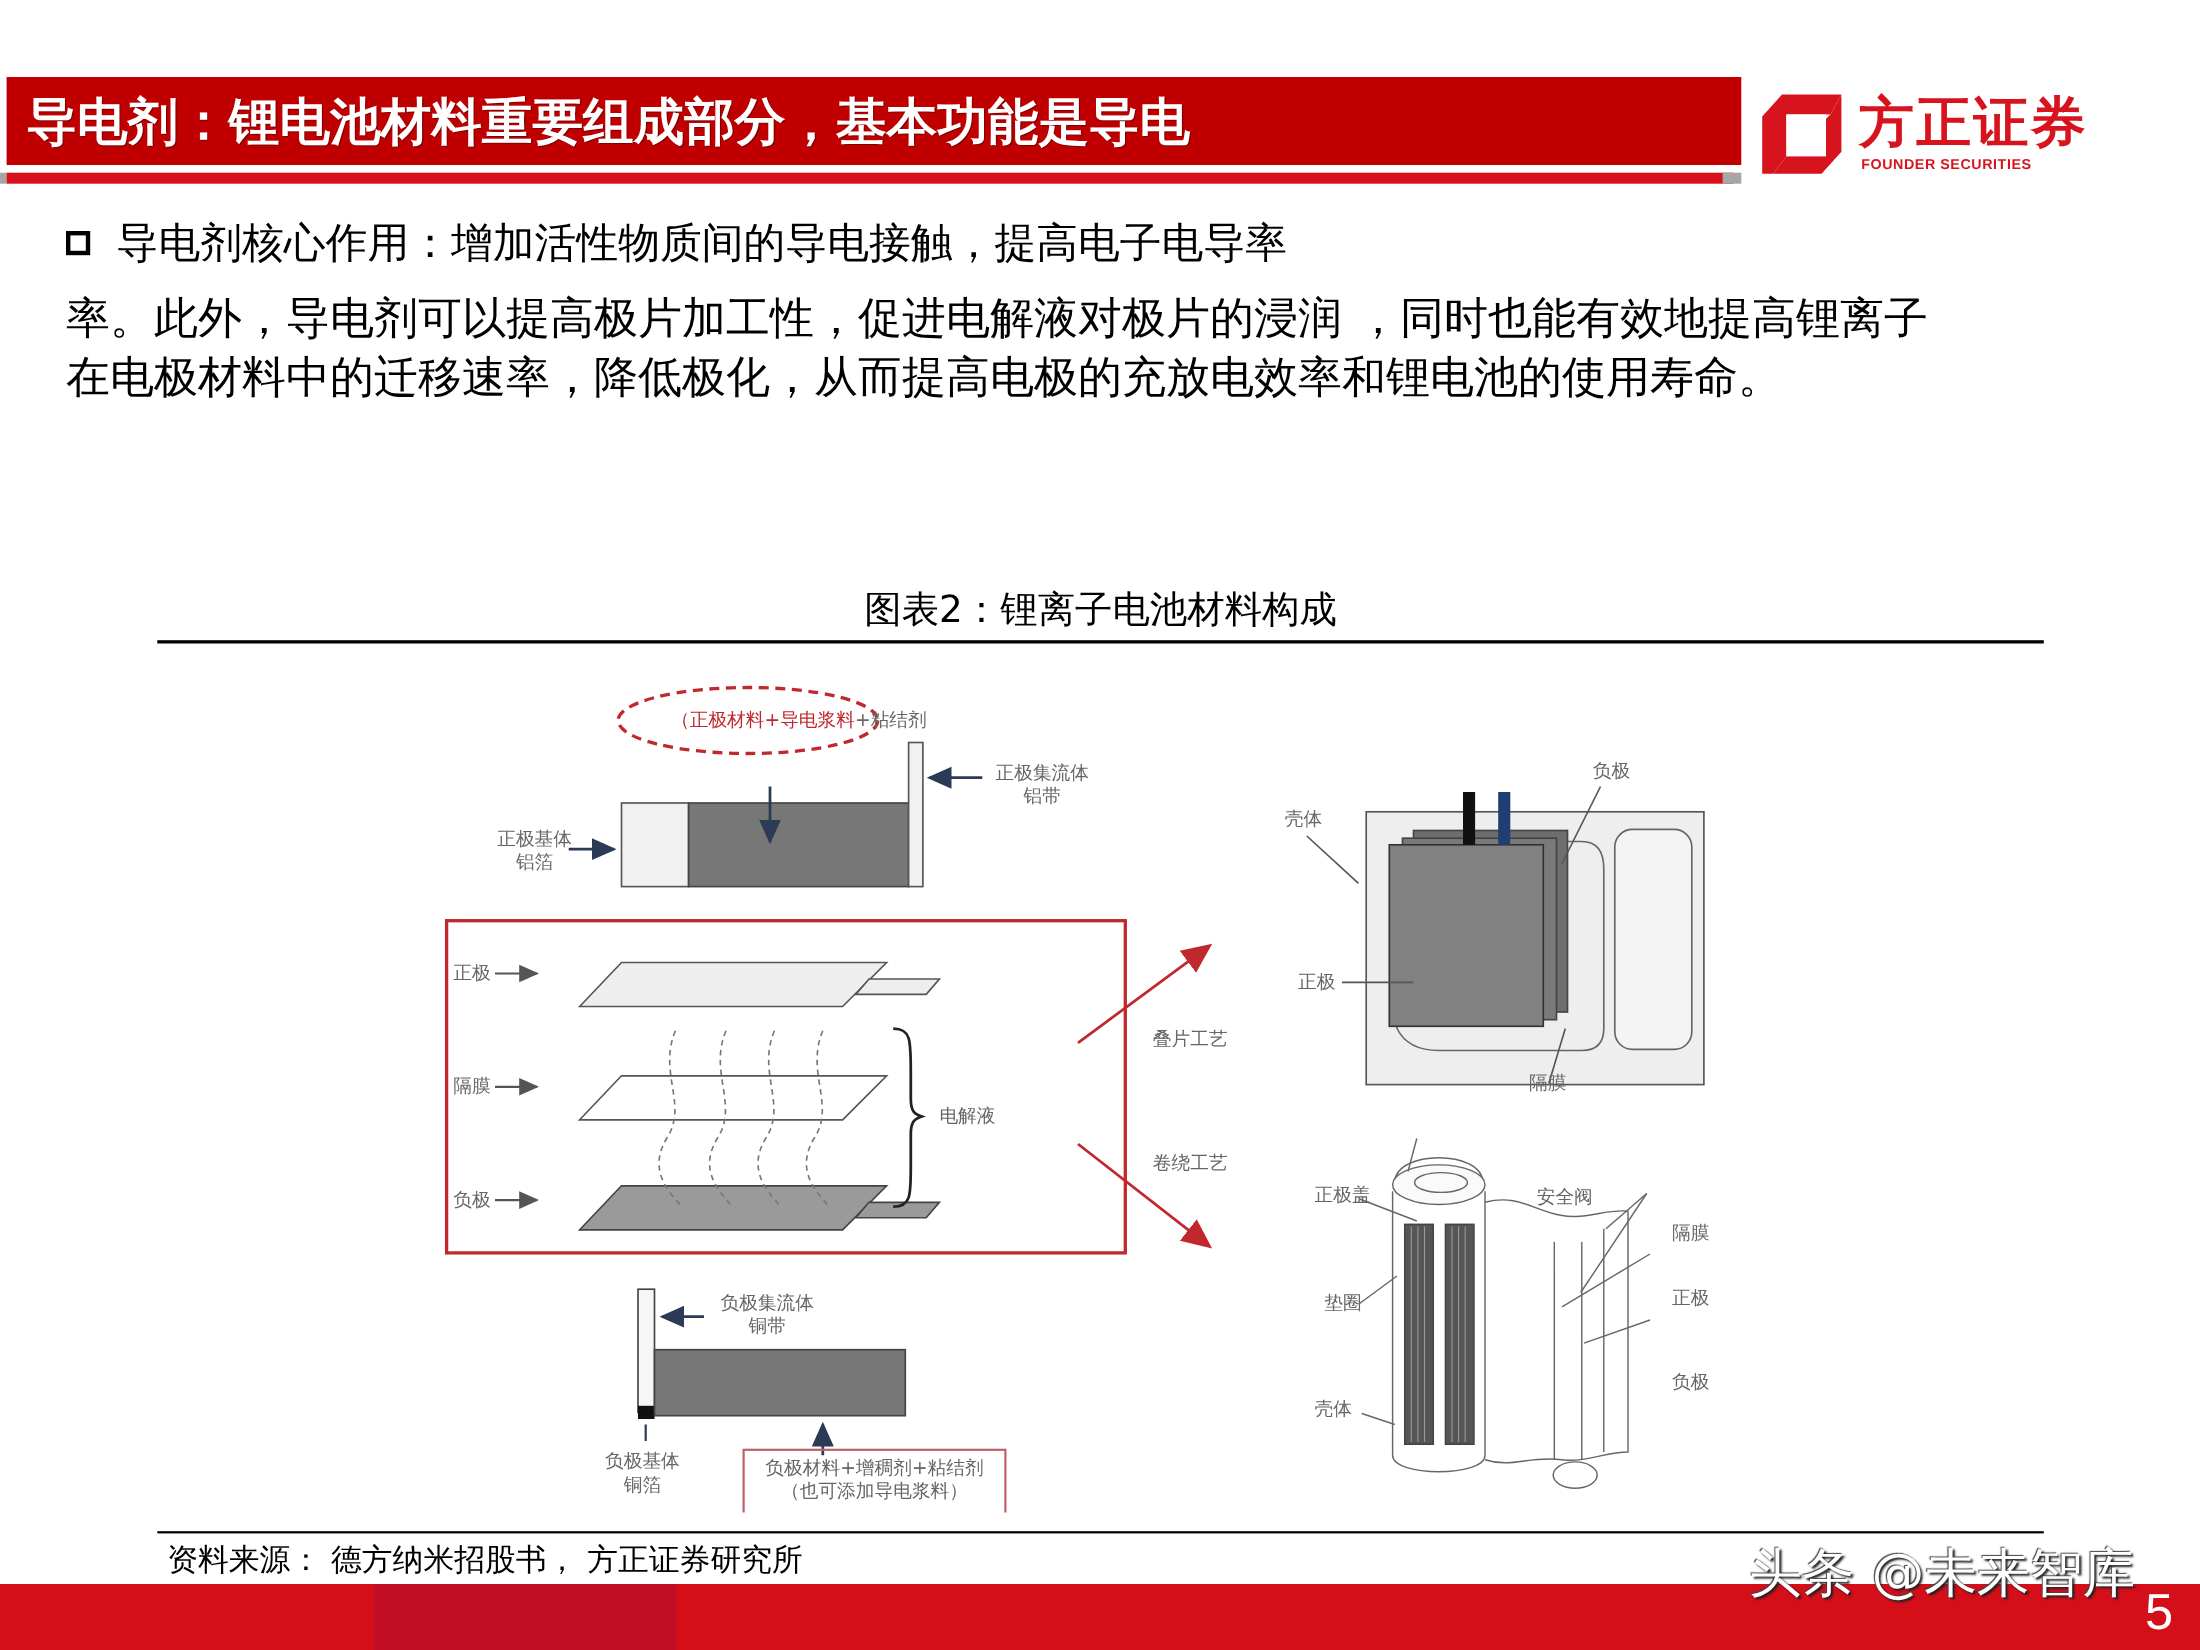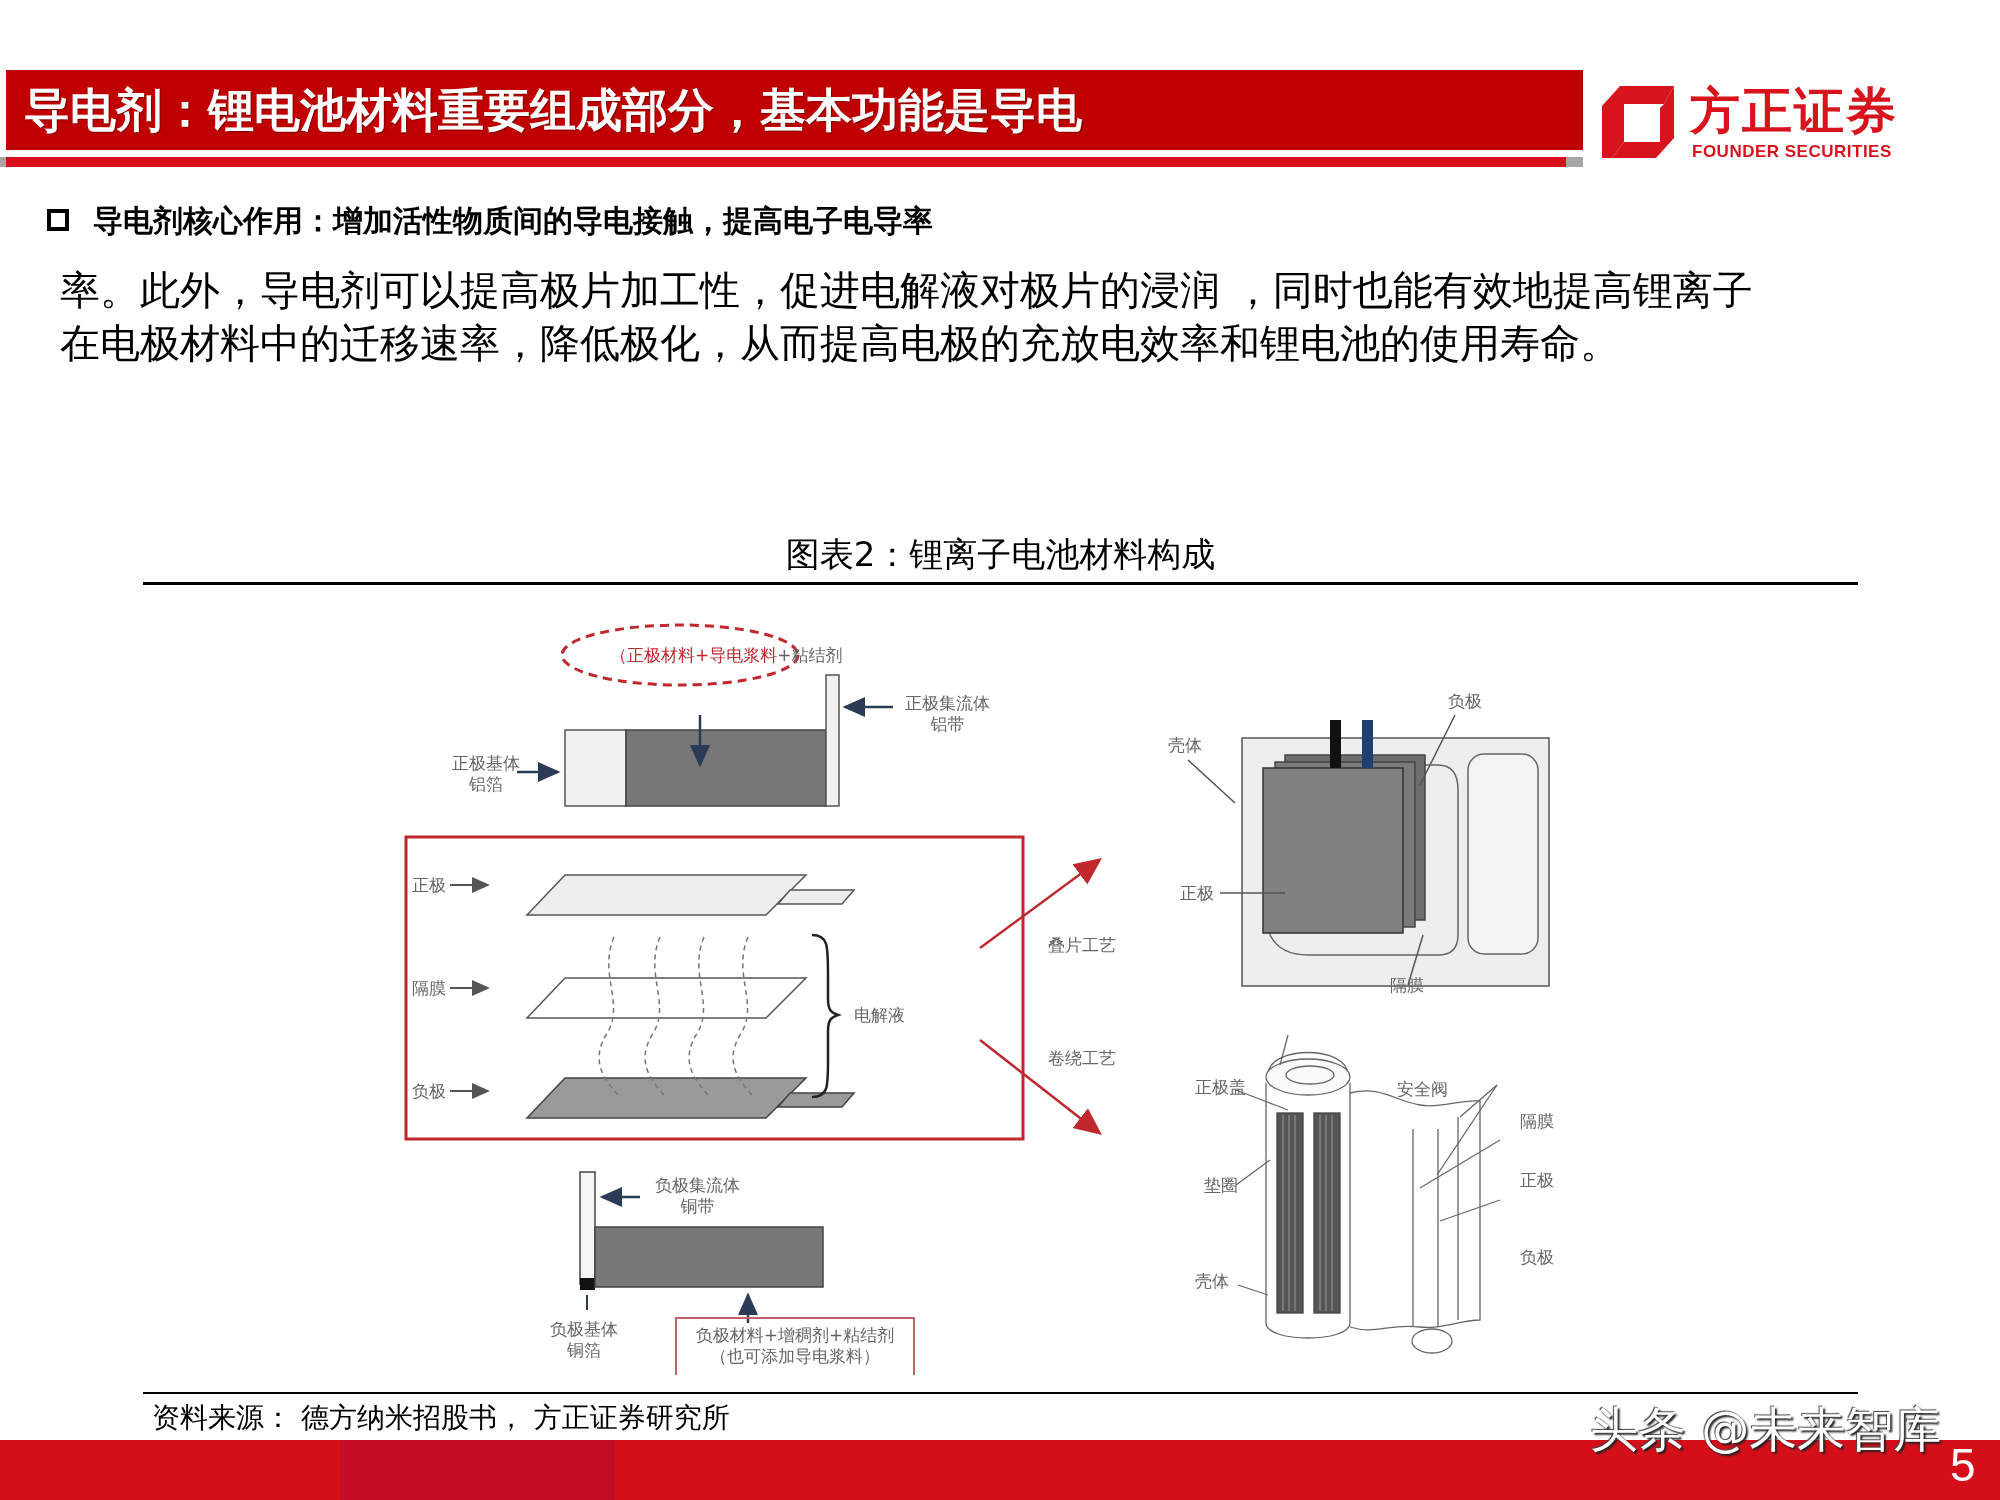--- a/index.html
+++ b/index.html
@@ -35,30 +35,30 @@
   }
 
   
   .logo { left: 1598px; top: 80px; width: 330px; height: 90px; }
   .logo-mark { position: absolute; left: 0; top: 2px; width: 80px; height: 80px; }
   .logo-cn {
     position: absolute; left: 92px; top: -2px; font-size: 50px; font-weight: bold;
     color: #d7141e; white-space: nowrap; letter-spacing: 2px;
   }
   .logo-en {
-    position: absolute; left: 94px; top: 62px; font-size: 17px; font-weight: bold;
+    position: absolute; left: 94px; top: 62px; font-size: 13px; font-weight: bold;
     color: #d7141e; white-space: nowrap; letter-spacing: 0.5px;
     font-family: "Liberation Sans", sans-serif;
     text-align: center;
   }
 
   
   .sec-heading {
-    left: 47px; top: 196px; height: 50px; line-height: 50px;
-    font-size: 30px; font-weight: bold; white-space: nowrap;
+    left: 60px; top: 196px; height: 50px; line-height: 50px;
+    font-size: 38px; font-weight: normal; white-space: nowrap;
   }
   .bullet-square {
     display: inline-block; width: 22px; height: 22px; border: 4px solid #000;
     box-sizing: border-box; vertical-align: middle; margin-right: 24px; position: relative; top: -3px;
   }
 
   
   .para {
     left: 60px; top: 264px; width: 1900px;
     font-size: 40px; line-height: 53px;

